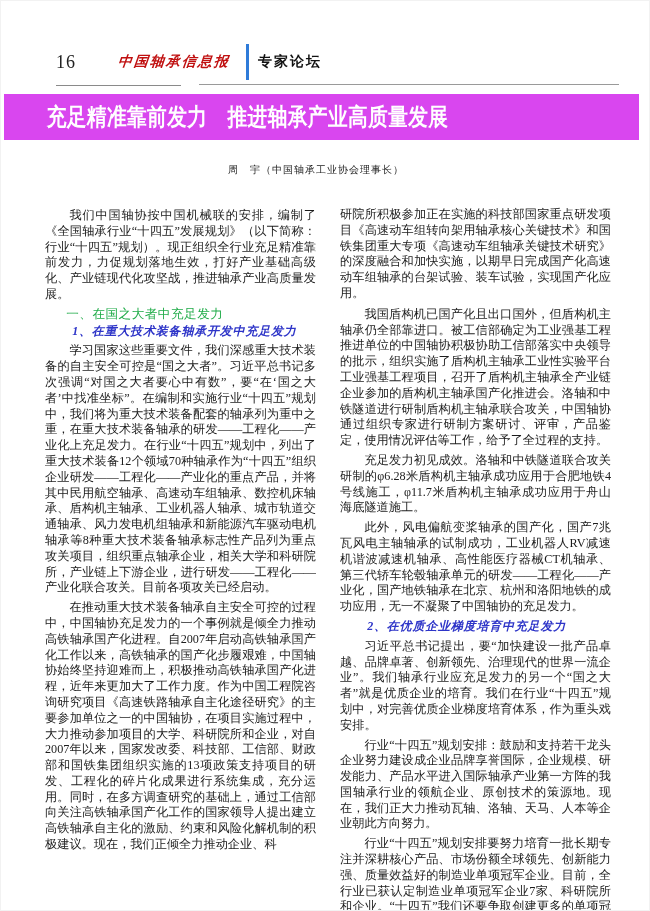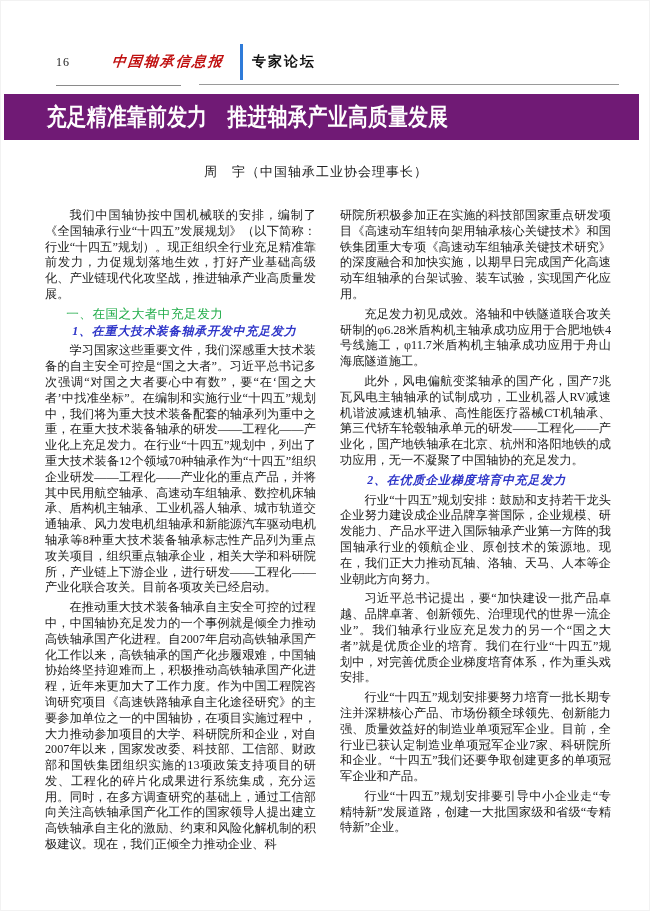--- a/index.html
+++ b/index.html
@@ -5,21 +5,21 @@
   html,body { margin:0; padding:0; background:#ffffff; }
   .page {
     position:relative; width:650px; height:911px; background:#ffffff;
     font-family:"Liberation Serif","DejaVu Serif",serif; color:#1c1c1c;
     overflow:hidden; box-sizing:border-box; border:1px solid #f2f2f2;
   }
 
   
   .header { position:absolute; top:44px; left:55px; right:30px; height:44px; }
   .header-row { display:flex; align-items:center; height:34px; }
-  .page-number { font-size:12px; color:#222; letter-spacing:1px; }
+  .page-number { font-size:18px; color:#222; letter-spacing:1px; }
   .masthead {
     margin-left:42px; color:#c01010; font-weight:bold; font-style:italic;
     font-size:14px; letter-spacing:2px; transform:skewX(-6deg);
   }
   .header-divider { width:3px; height:36px; background:#2f7bd9; margin:0 9px 0 16px; }
   .section-title { font-size:14px; font-weight:bold; color:#111; letter-spacing:2px; }
   .rule-left  { position:absolute; top:40px; left:0;   width:125px; border-bottom:1.5px solid #8a8a8a; }
   .rule-right { position:absolute; top:39px; left:143px; right:0;  border-bottom:1px solid #9a9a9a; }
 
   
@@ -29,31 +29,31 @@
   }
   .banner-title {
     color:#ffffff; font-weight:bold; font-size:24px; white-space:nowrap;
     padding-left:52px; letter-spacing:0.5px;
     display:inline-block; transform:scaleX(0.82); transform-origin:left center;
   }
 
   
   .byline {
     position:absolute; top:162px; left:0; width:630px; text-align:center;
-    font-size:13px; color:#222; letter-spacing:1px;
+    font-size:10px; color:#222; letter-spacing:1px;
   }
 
   
   .columns {
     position:absolute; top:203px; left:40px; width:574px;
     display:flex; gap:16px;
   }
   .col { width:279px; font-size:12.2px; line-height:15.8px; text-align:justify; }
   .col p { margin:4px; text-indent:2em; }
-  .col p.cont { text-indent:0; }
+  .col p.cont { text-indent:0;font-family:Liberation Mono, monospace; }
   .h-green {
     color:#22ac4a; font-weight:normal; font-size:12.6px;
     margin:1px 0 1px 2em; letter-spacing:0.5px;
   }
   .h-blue {
     color:#2e35c8; font-weight:bold; font-style:italic; font-size:12px;
     margin:1px 0 1px 2.6em; letter-spacing:0.8px;
   }
 </style>
 </head>
@@ -65,42 +65,43 @@
     <div class="header-row">
       <span class="page-number">16</span>
       <span class="masthead">中国轴承信息报</span>
       <span class="header-divider"></span>
       <span class="section-title">专家论坛</span>
     </div>
     <div class="rule-left"></div>
     <div class="rule-right"></div>
   </div>
 
-  <div class="banner" style="background:#701a75;">
+  <div class="banner" style="background:#d946ef;">
     <span class="banner-title">充足精准靠前发力　推进轴承产业高质量发展</span>
   </div>
 
   <div class="byline">周　宇（中国轴承工业协会理事长）</div>
 
   <div class="columns">
 
     <div class="col">
       <p>我们中国轴协按中国机械联的安排，编制了《全国轴承行业“十四五”发展规划》（以下简称：行业“十四五”规划）。现正组织全行业充足精准靠前发力，力促规划落地生效，打好产业基础高级化、产业链现代化攻坚战，推进轴承产业高质量发展。</p>
       <div class="h-green">一、在国之大者中充足发力</div>
       <div class="h-blue">1、在重大技术装备轴承开发中充足发力</div>
       <p>学习国家这些重要文件，我们深感重大技术装备的自主安全可控是“国之大者”。习近平总书记多次强调“对国之大者要心中有数”，要“在‘国之大者’中找准坐标”。在编制和实施行业“十四五”规划中，我们将为重大技术装备配套的轴承列为重中之重，在重大技术装备轴承的研发——工程化——产业化上充足发力。在行业“十四五”规划中，列出了重大技术装备12个领域70种轴承作为“十四五”组织企业研发——工程化——产业化的重点产品，并将其中民用航空轴承、高速动车组轴承、数控机床轴承、盾构机主轴承、工业机器人轴承、城市轨道交通轴承、风力发电机组轴承和新能源汽车驱动电机轴承等8种重大技术装备轴承标志性产品列为重点攻关项目，组织重点轴承企业，相关大学和科研院所，产业链上下游企业，进行研发——工程化——产业化联合攻关。目前各项攻关已经启动。</p>
       <p>在推动重大技术装备轴承自主安全可控的过程中，中国轴协充足发力的一个事例就是倾全力推动高铁轴承国产化进程。自2007年启动高铁轴承国产化工作以来，高铁轴承的国产化步履艰难，中国轴协始终坚持迎难而上，积极推动高铁轴承国产化进程，近年来更加大了工作力度。作为中国工程院咨询研究项目《高速铁路轴承自主化途径研究》的主要参加单位之一的中国轴协，在项目实施过程中，大力推动参加项目的大学、科研院所和企业，对自2007年以来，国家发改委、科技部、工信部、财政部和国铁集团组织实施的13项政策支持项目的研发、工程化的碎片化成果进行系统集成，充分运用。同时，在多方调查研究的基础上，通过工信部向关注高铁轴承国产化工作的国家领导人提出建立高铁轴承自主化的激励、约束和风险化解机制的积极建议。现在，我们正倾全力推动企业、科</p>
     </div>
 
     <div class="col">
       <p class="cont">研院所积极参加正在实施的科技部国家重点研发项目《高速动车组转向架用轴承核心关键技术》和国铁集团重大专项《高速动车组轴承关键技术研究》的深度融合和加快实施，以期早日完成国产化高速动车组轴承的台架试验、装车试验，实现国产化应用。</p>
+      <p>我国盾构机已国产化且出口国外，但盾构机主轴承仍全部靠进口。被工信部确定为工业强基工程推进单位的中国轴协积极协助工信部落实中央领导的批示，组织实施了盾构机主轴承工业性实验平台工业强基工程项目，召开了盾构机主轴承全产业链企业参加的盾构机主轴承国产化推进会。洛轴和中铁隧道进行研制盾构机主轴承联合攻关，中国轴协通过组织专家进行研制方案研讨、评审，产品鉴定，使用情况评估等工作，给予了全过程的支持。</p>
       <p>充足发力初见成效。洛轴和中铁隧道联合攻关研制的φ6.28米盾构机主轴承成功应用于合肥地铁4号线施工，φ11.7米盾构机主轴承成功应用于舟山海底隧道施工。</p>
       <p>此外，风电偏航变桨轴承的国产化，国产7兆瓦风电主轴轴承的试制成功，工业机器人RV减速机谐波减速机轴承、高性能医疗器械CT机轴承、第三代轿车轮毂轴承单元的研发——工程化——产业化，国产地铁轴承在北京、杭州和洛阳地铁的成功应用，无一不凝聚了中国轴协的充足发力。</p>
       <div class="h-blue">2、在优质企业梯度培育中充足发力</div>
+      <p>习近平总书记提出，要“加快建设一批产品卓越、品牌卓著、创新领先、治理现代的世界一流企业”。我们轴承行业应充足发力的另一个“国之大者”就是优质企业的培育。我们在行业“十四五”规划中，对完善优质企业梯度培育体系，作为重头戏安排。</p>
       <p>行业“十四五”规划安排：鼓励和支持若干龙头企业努力建设成企业品牌享誉国际，企业规模、研发能力、产品水平进入国际轴承产业第一方阵的我国轴承行业的领航企业、原创技术的策源地。现在，我们正大力推动瓦轴、洛轴、天马、人本等企业朝此方向努力。</p>
-      <p>习近平总书记提出，要“加快建设一批产品卓越、品牌卓著、创新领先、治理现代的世界一流企业”。我们轴承行业应充足发力的另一个“国之大者”就是优质企业的培育。我们在行业“十四五”规划中，对完善优质企业梯度培育体系，作为重头戏安排。</p>
       <p>行业“十四五”规划安排要努力培育一批长期专注并深耕核心产品、市场份额全球领先、创新能力强、质量效益好的制造业单项冠军企业。目前，全行业已获认定制造业单项冠军企业7家、科研院所和企业。“十四五”我们还要争取创建更多的单项冠军企业和产品。</p>
       <p>行业“十四五”规划安排要引导中小企业走“专精特新”发展道路，创建一大批国家级和省级“专精特新”企业。</p>
     </div>
 
   </div>
 
 </div>
 
 </body></html>

